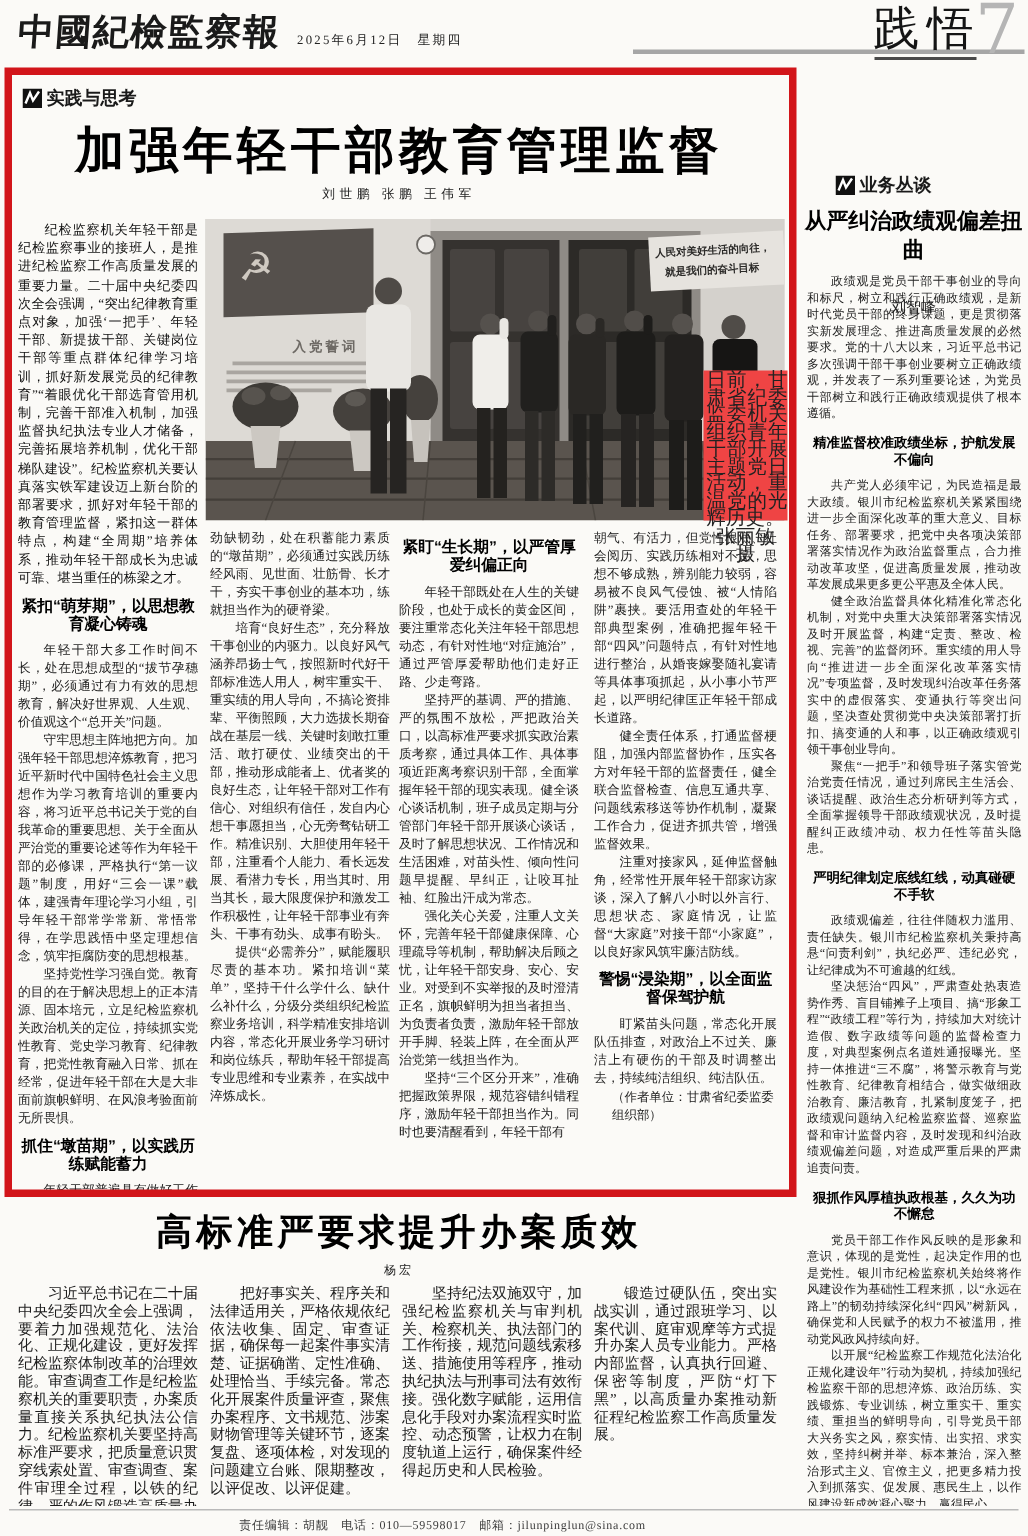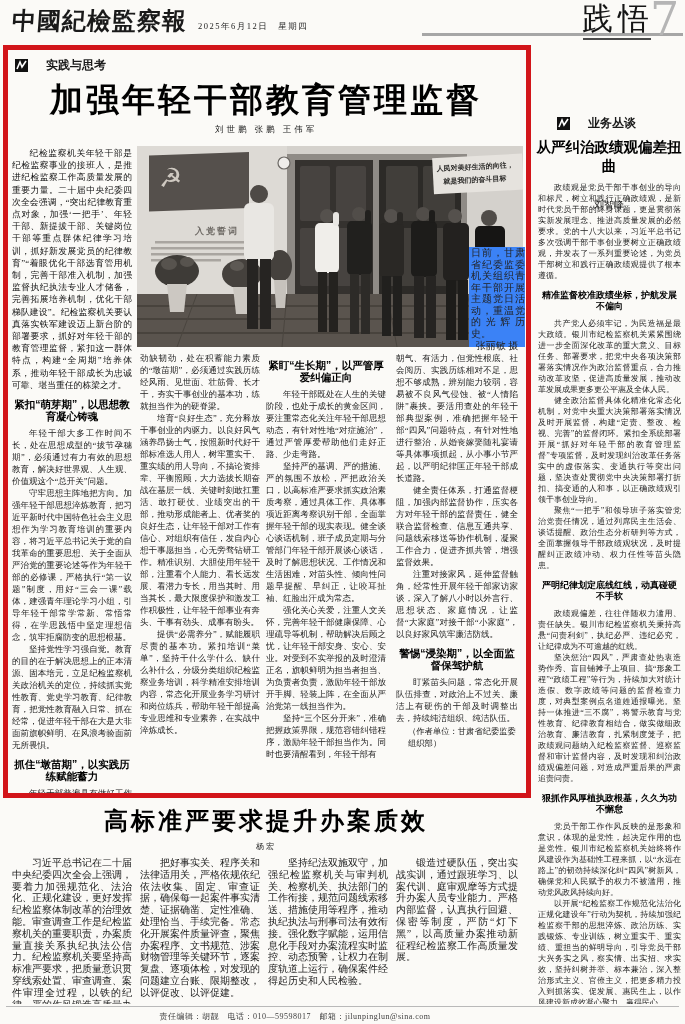--- a/index.html
+++ b/index.html
@@ -16,21 +16,21 @@
   #masthead-date{left:198px;top:21px;font-size:8.5px;letter-spacing:1.5px;color:#222;}
   #header-rule{left:422px;top:33px;width:261px;height:3px;background:#a6a6a6;}
   #section-title{left:582px;top:-2px;font-size:31px;letter-spacing:5px;color:#151515;
     font-family:"Liberation Serif",serif;}
   #section-underline{left:583px;top:38px;width:68px;height:2px;background:#4a4a4a;}
   #page-number{left:650px;top:-8px;font-size:46px;color:#b5b5b5;font-family:"DejaVu Serif",serif;}
   
   #highlight-box{left:3px;top:45px;width:528px;height:753px;border:5px solid #d2151a;
     box-sizing:border-box;z-index:30;pointer-events:none;background:transparent;}
   
-  .kicker{display:flex;align-items:center;gap:18px;font-weight:bold;font-size:12px;
+  .kicker{display:flex;align-items:center;gap:3px;font-weight:bold;font-size:12px;
     font-family:"Liberation Serif",serif;justify-content:space-between;}
   .kicker svg{display:block;}
   
   #main-kicker{left:15px;top:57px;}
   #main-headline{left:12px;top:78px;width:508px;text-align:center;font-size:33px;
     font-weight:900;letter-spacing:3px;font-family:"Liberation Serif",serif;color:#000;}
   #main-byline{left:12px;top:124px;width:508px;text-align:center;font-size:8.5px;
     letter-spacing:3px;color:#222;}
   .col{font-size:8.5px;line-height:12px;text-align:justify;overflow:hidden;color:#1c1c1c;}
   .para{margin:0;text-indent:2em;}
@@ -39,22 +39,22 @@
   .subhead{font-family:"Liberation Sans","DejaVu Sans",sans-serif;font-weight:bold;
     font-size:10.5px;text-align:center;margin:7px 0 5px 0;color:#000;letter-spacing:0;}
   #col1{left:12px;top:147px;width:120px;height:648px;}
   #col2{left:140px;top:352px;width:120px;height:442px;}
   #col3{left:266px;top:352px;width:120px;height:442px;}
   #col4{left:396px;top:352px;width:122px;height:442px;}
   .credit-line{margin:2px 0 0 12px;text-indent:0;text-align:left;font-size:8.3px;}
   
   #photo{left:137px;top:146px;width:386px;height:201px;background:#c9c6c1;overflow:hidden;}
   #photo svg{display:block;}
-  #photo-caption-box{left:469px;top:247px;width:54px;height:100px;background:#3b82f6;
-    font-size:10px;line-height:11.5px;text-align:justify;color:#222;z-index:5;padding-left:2px;}
+  #photo-caption-box{left:469px;top:247px;width:54px;height:100px;background:#ef4444;
+    font-size:13px;line-height:11.5px;text-align:justify;color:#222;z-index:5;padding-left:2px;}
   #photo-caption-box .credit{display:block;text-align:center;margin-top:1px;padding-right:2px;}
   
   #bottom-headline{left:12px;top:805px;width:508px;text-align:center;font-size:24px;
     font-weight:900;letter-spacing:3px;font-family:"Liberation Serif",serif;color:#000;}
   #bottom-byline{left:12px;top:841px;width:508px;text-align:center;font-size:8px;
     letter-spacing:2px;color:#222;}
   .bcol{font-size:10px;line-height:11.8px;text-align:justify;overflow:hidden;color:#1c1c1c;}
   #bcol1{left:12px;top:857px;width:120px;height:147px;}
   #bcol2{left:140px;top:857px;width:120px;height:147px;}
   #bcol3{left:268px;top:857px;width:120px;height:147px;}
@@ -273,21 +273,21 @@
 </div>
 <div class="abs" id="sidebar-headline">从严纠治政绩观偏差扭曲</div>
 <div class="abs" id="sidebar-byline">刘智峰</div>
 <div class="abs" id="sidebar-body">
   <div>
       <p class="para">政绩观是党员干部干事创业的导向和标尺，树立和践行正确政绩观，是新时代党员干部的终身课题，更是贯彻落实新发展理念、推进高质量发展的必然要求。党的十八大以来，习近平总书记多次强调干部干事创业要树立正确政绩观，并发表了一系列重要论述，为党员干部树立和践行正确政绩观提供了根本遵循。</p>
     </div>
   <div class="subhead">精准监督校准政绩坐标，护航发展不偏向</div>
   <div>
       <p class="para">共产党人必须牢记，为民造福是最大政绩。银川市纪检监察机关紧紧围绕进一步全面深化改革的重大意义、目标任务、部署要求，把党中央各项决策部署落实情况作为政治监督重点，合力推动改革攻坚，促进高质量发展，推动改革发展成果更多更公平惠及全体人民。</p>
-      <p class="para">健全政治监督具体化精准化常态化机制，对党中央重大决策部署落实情况及时开展监督，构建“定责、整改、检视、完善”的监督闭环。紧扣全系统部署开展“抓好对年轻干部的教育管理监督”专项监督，及时发现纠治改革任务落实中的虚假落实、变通执行等突出问题，坚决查处贯彻党中央决策部署打折扣、搞变通的人和事，以正确政绩观引领干事创业导向。</p>
+      <p class="para">健全政治监督具体化精准化常态化机制，对党中央重大决策部署落实情况及时开展监督，构建“定责、整改、检视、完善”的监督闭环。重实绩的用人导向“推进进一步全面深化改革落实情况”专项监督，及时发现纠治改革任务落实中的虚假落实、变通执行等突出问题，坚决查处贯彻党中央决策部署打折扣、搞变通的人和事，以正确政绩观引领干事创业导向。</p>
       <p class="para">聚焦“一把手”和领导班子落实管党治党责任情况，通过列席民主生活会、谈话提醒、政治生态分析研判等方式，全面掌握领导干部政绩观状况，及时提醒纠正政绩冲动、权力任性等苗头隐患。</p>
     </div>
   <div class="subhead">严明纪律划定底线红线，动真碰硬不手软</div>
   <div>
       <p class="para">政绩观偏差，往往伴随权力滥用、责任缺失。银川市纪检监察机关秉持高悬“问责利剑”，执纪必严、违纪必究，让纪律成为不可逾越的红线。</p>
       <p class="para">坚决惩治“四风”，严肃查处热衷造势作秀、盲目铺摊子上项目、搞“形象工程”“政绩工程”等行为，持续加大对统计造假、数字政绩等问题的监督检查力度，对典型案例点名道姓通报曝光。坚持一体推进“三不腐”，将警示教育与党性教育、纪律教育相结合，做实做细政治教育、廉洁教育，扎紧制度笼子，把政绩观问题纳入纪检监察监督、巡察监督和审计监督内容，及时发现和纠治政绩观偏差问题，对造成严重后果的严肃追责问责。</p>
     </div>
   <div class="subhead">狠抓作风厚植执政根基，久久为功不懈怠</div>
   <div>
       <p class="para">党员干部工作作风反映的是形象和意识，体现的是党性，起决定作用的也是党性。银川市纪检监察机关始终将作风建设作为基础性工程来抓，以“永远在路上”的韧劲持续深化纠“四风”树新风，确保党和人民赋予的权力不被滥用，推动党风政风持续向好。</p>

